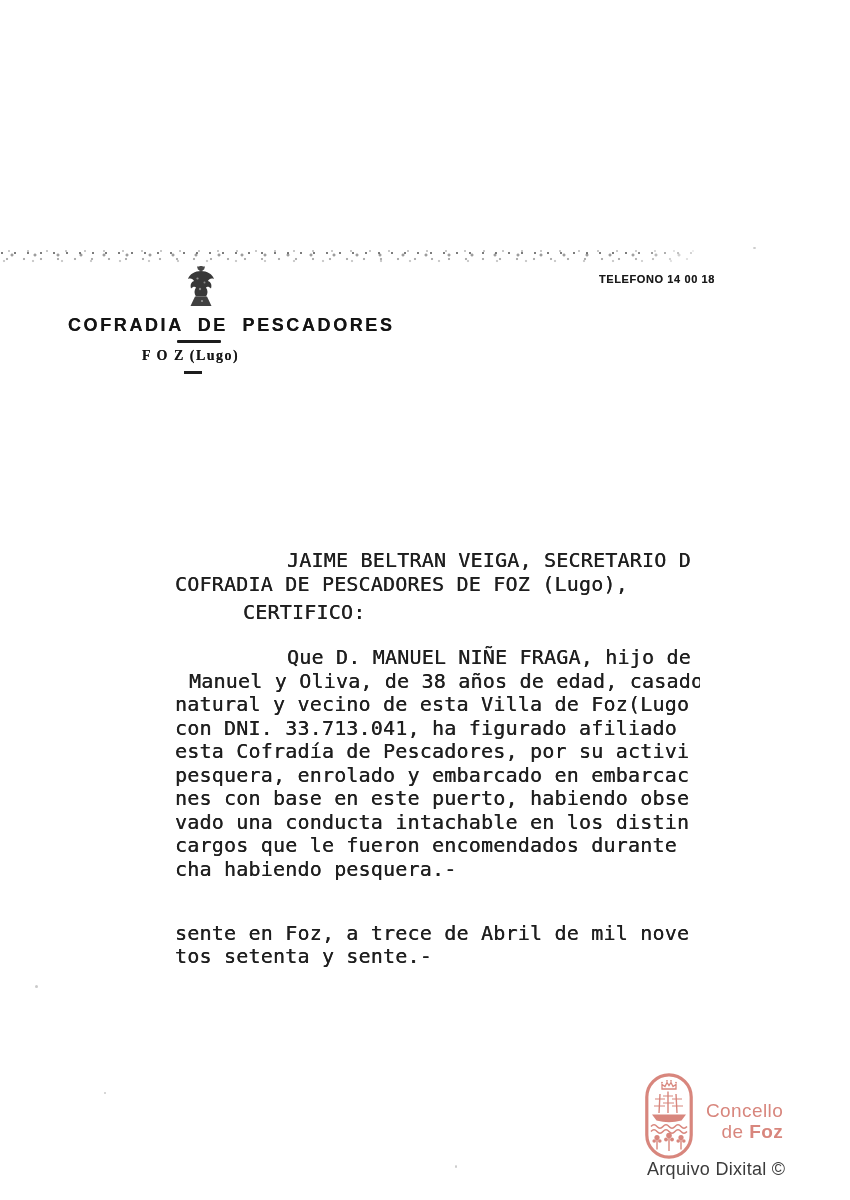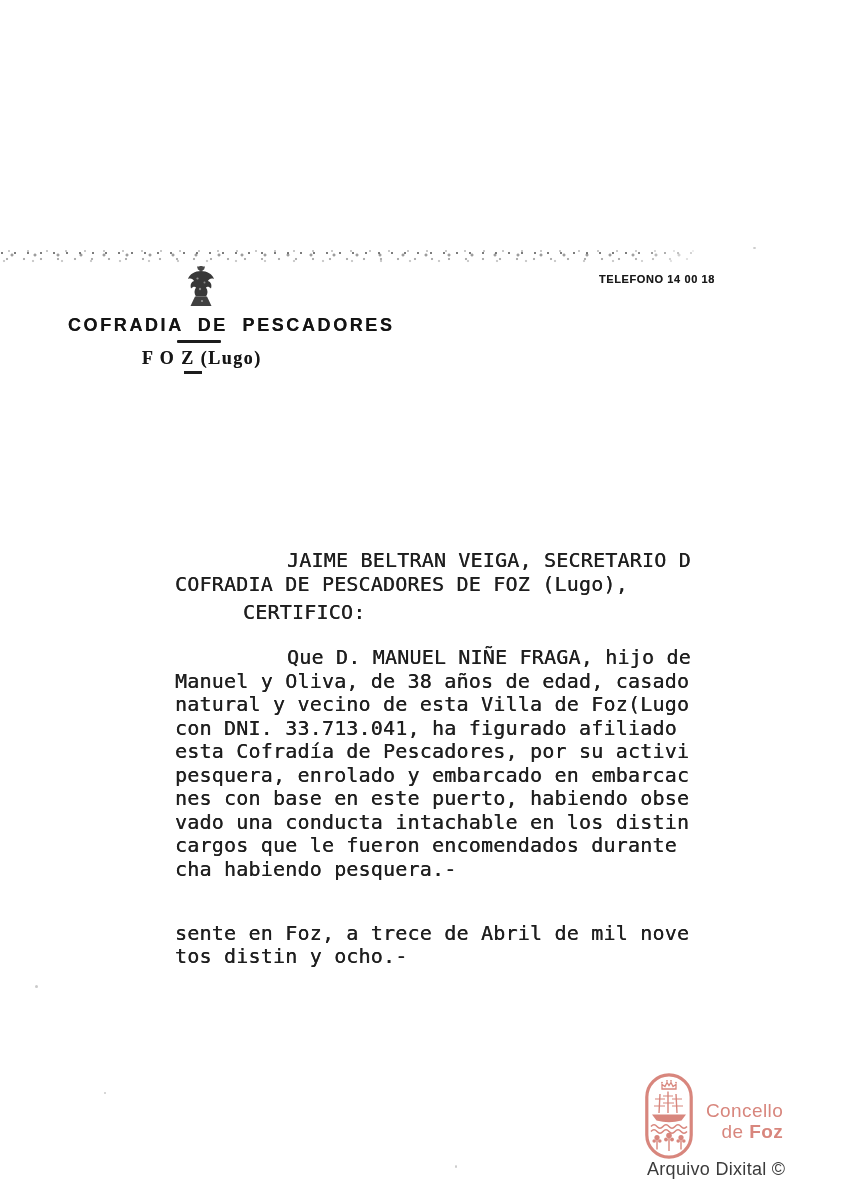--- a/index.html
+++ b/index.html
@@ -29,21 +29,21 @@
   .emblem{position:absolute;left:185px;top:265px;width:32px;height:43px;}
   .org-name{
     position:absolute;left:68px;top:315px;
     font-weight:bold;font-size:18px;letter-spacing:2.6px;word-spacing:7px;
     color:#141414;white-space:nowrap;
     text-shadow:0 0 .5px rgba(20,20,20,.8);
   }
   .rule1{position:absolute;left:177px;top:340px;width:44px;height:3px;background:#1d1d1d;border-radius:1px;}
   .location{
     position:absolute;left:142px;top:348px;
-    font-family:"Liberation Serif", serif;font-weight:bold;font-size:18px;
+    font-family:"Liberation Serif", serif;font-weight:bold;font-size:14px;
     letter-spacing:1.5px;color:#161616;white-space:nowrap;
     text-shadow:0 0 .4px rgba(20,20,20,.7);
   }
   .rule2{position:absolute;left:184px;top:371px;width:18px;height:2.5px;background:#1d1d1d;}
   .phone{
     position:absolute;left:599px;top:273px;
     font-weight:bold;font-size:11px;letter-spacing:.6px;color:#1a1a1a;
     white-space:nowrap;text-shadow:0 0 .4px rgba(26,26,26,.6);
   }
 
@@ -97,31 +97,31 @@
   <div class="org-name">COFRADIA DE PESCADORES</div>
   <div class="rule1"></div>
   <div class="location">F O Z  (Lugo)</div>
   <div class="rule2"></div>
 
   <div class="typewriter">
     <div class="tline" style="top:0px;left:112px">JAIME BELTRAN VEIGA, SECRETARIO D</div>
     <div class="tline" style="top:23.5px;left:0px">COFRADIA DE PESCADORES DE FOZ (Lugo),</div>
     <div class="tline" style="top:52px;left:68px">CERTIFICO:</div>
     <div class="tline" style="top:97px;left:112px">Que D. MANUEL NIÑE FRAGA, hijo de</div>
-    <div class="tline" style="top:120.5px;left:0px">Manuel y Oliva, de 38 años de edad, casado</div>
+    <div class="tline" style="top:120.5px;left:14px">Manuel y Oliva, de 38 años de edad, casado</div>
     <div class="tline" style="top:144px;left:0px">natural y vecino de esta Villa de Foz(Lugo</div>
     <div class="tline" style="top:167.5px;left:0px">con DNI. 33.713.041, ha figurado afiliado</div>
     <div class="tline" style="top:214.5px;left:0px">pesquera, enrolado y embarcado en embarcac</div>
     <div class="tline" style="top:191px;left:0px">esta Cofradía de Pescadores, por su activi</div>
     <div class="tline" style="top:238px;left:0px">nes con base en este puerto, habiendo obse</div>
     <div class="tline" style="top:261.5px;left:0px">vado una conducta intachable en los distin</div>
     <div class="tline" style="top:285px;left:0px">cargos que le fueron encomendados durante</div>
     <div class="tline" style="top:308.5px;left:0px">cha habiendo pesquera.-</div>
     <div class="tline" style="top:372.5px;left:0px">sente en Foz, a trece de Abril de mil nove</div>
-    <div class="tline" style="top:396px;left:0px">tos distin y ocho.-</div>
+    <div class="tline" style="top:396px;left:0px">tos setenta y sente.-</div>
   </div>
 
   <svg class="wm-badge" viewBox="0 0 48 86">
     <rect x="1.8" y="1.8" width="44.4" height="82.4" rx="22.2" fill="none" stroke="#d8867d" stroke-width="3.2"></rect>
     <g stroke="#d8867d" stroke-width="1.3" fill="none">
       <path d="M17,16 V11.5 L20,13.5 L22,9.5 L24,12.5 L26,9.5 L28,13.5 L31,11.5 V16 Z"></path>
     </g>
     <g fill="#d8867d">
       <circle cx="17" cy="9.6" r=".9"></circle>
         <circle cx="22" cy="7.8" r=".9"></circle>

